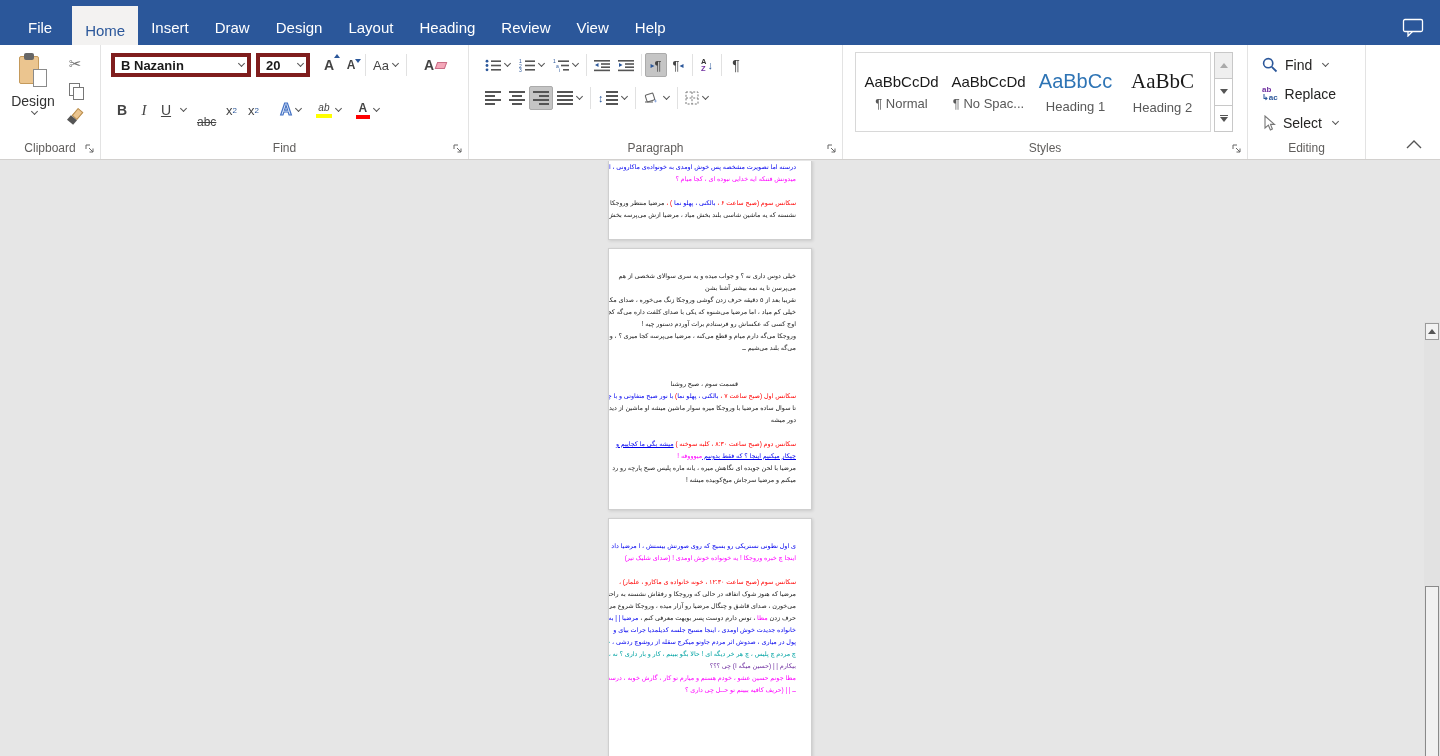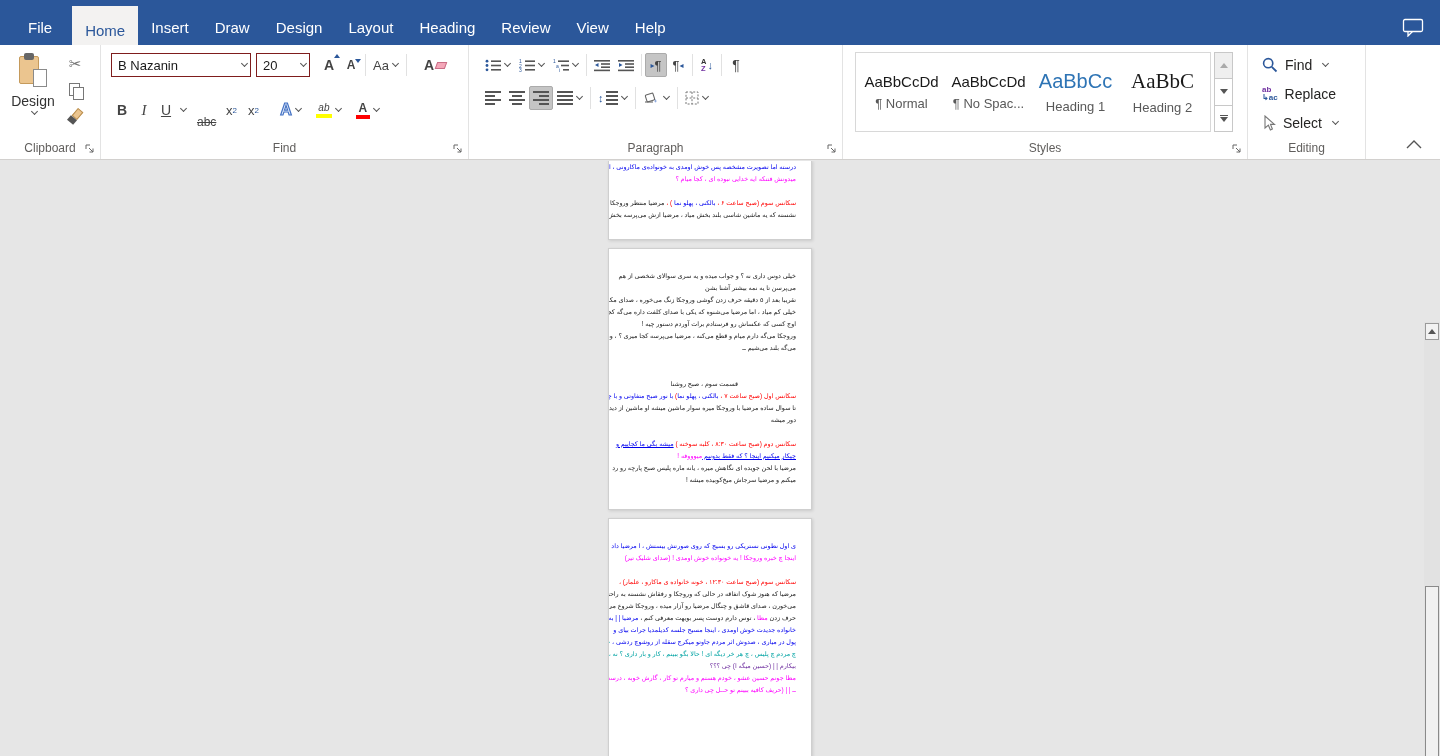--- a/index.html
+++ b/index.html
@@ -62,23 +62,23 @@
   .copy-icon::before { left:0; top:0; }
   .copy-icon::after { left:4px; top:4px; }
   .fp-icon { position:relative; width:16px; height:16px; }
   .fp-handle { position:absolute; left:7px; top:1px; width:7px; height:10px;
     background:#EBC58F; border:1px solid #B98E4F; transform:rotate(40deg); }
   .fp-tip { position:absolute; left:1px; top:9px; width:8px; height:6px;
     background:#555; transform:rotate(40deg); }
 
   
   .grp-font { width:368px; }
-  .combo { height:24px; border:1px solid #7f1d1d; background:#fff;
+  .combo { height:24px; border:4px solid #7f1d1d; background:#fff;
     display:flex; align-items:center; font-size:13px; color:#1a1a1a;
-    padding:0 2px 0 6px; }
+    padding:0 2px 0 6px;font-weight:bold; }
   .combo .chev { margin-left:auto; }
   .font-name { width:140px; }
   .font-size { width:54px; margin-left:5px; }
   .letterA { font-size:14px; font-weight:bold; color:#444; position:relative; }
   .caret-up, .caret-dn { position:absolute; right:-6px; top:-3px; width:0; height:0;
     border-left:3.5px solid transparent; border-right:3.5px solid transparent; }
   .caret-up { border-bottom:4px solid #2B579A; }
   .caret-dn { top:auto; bottom:9px; border-top:4px solid #2B579A; }
   .b-bold { font-weight:bold; font-size:14px; }
   .b-italic { font-family:"Liberation Serif", serif; font-style:italic;

